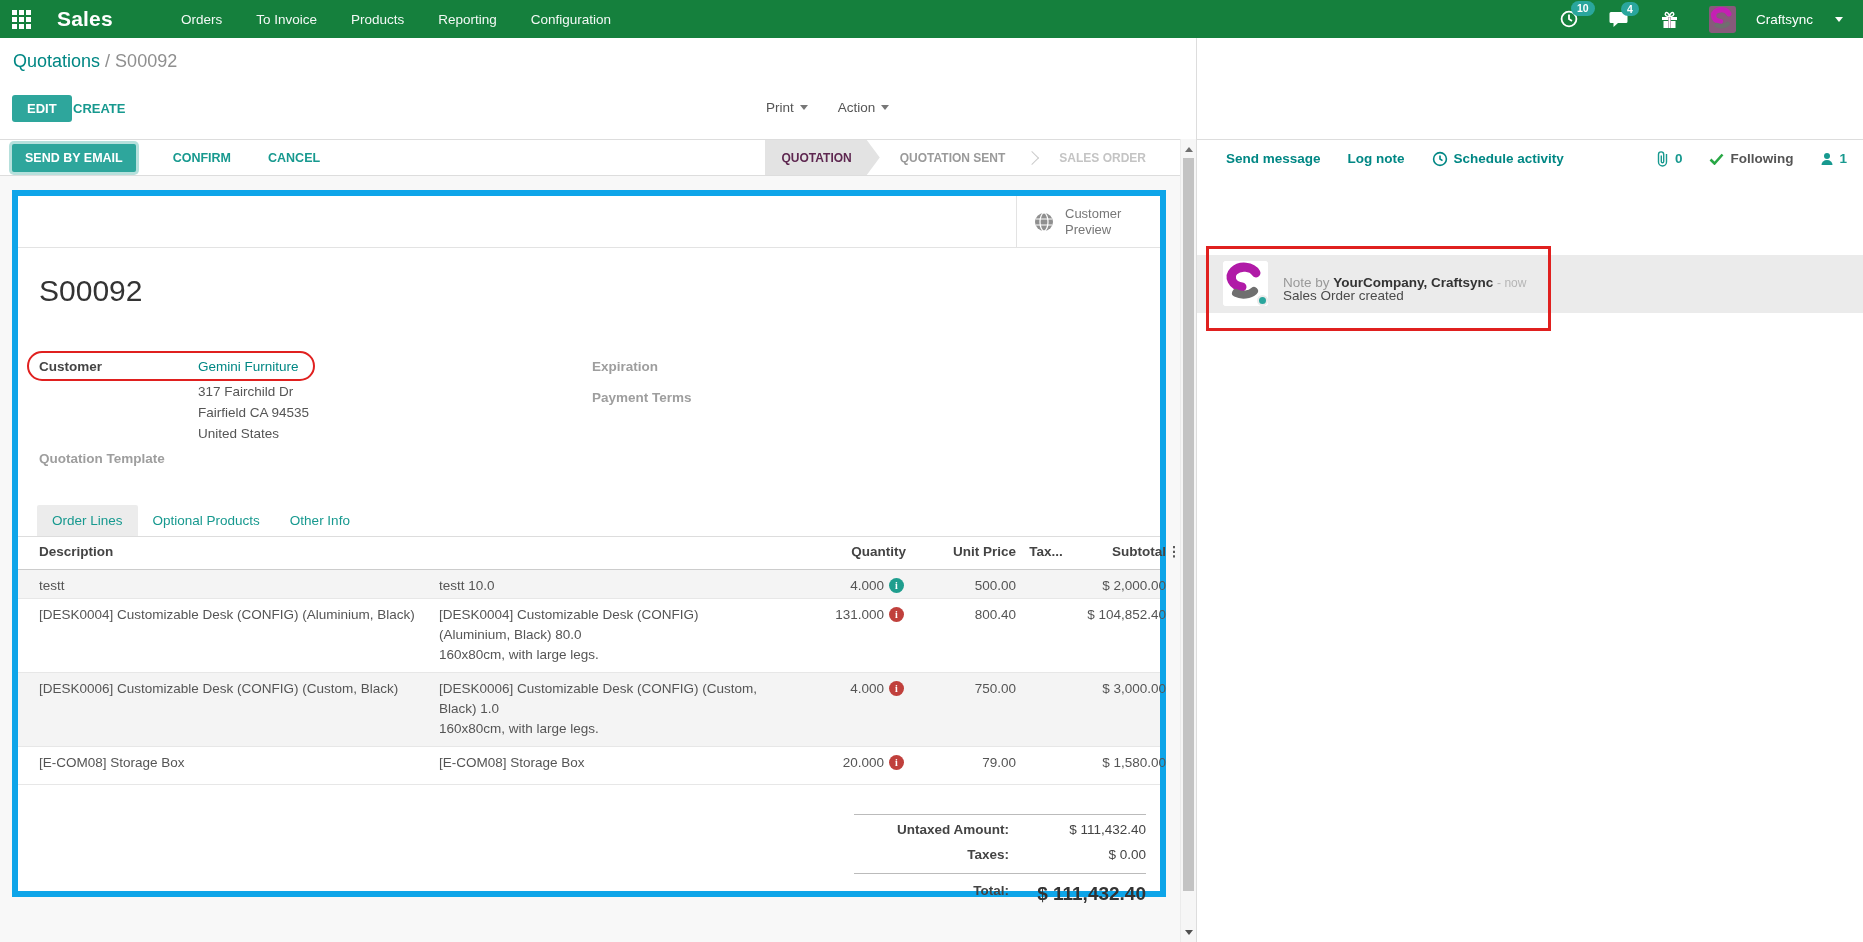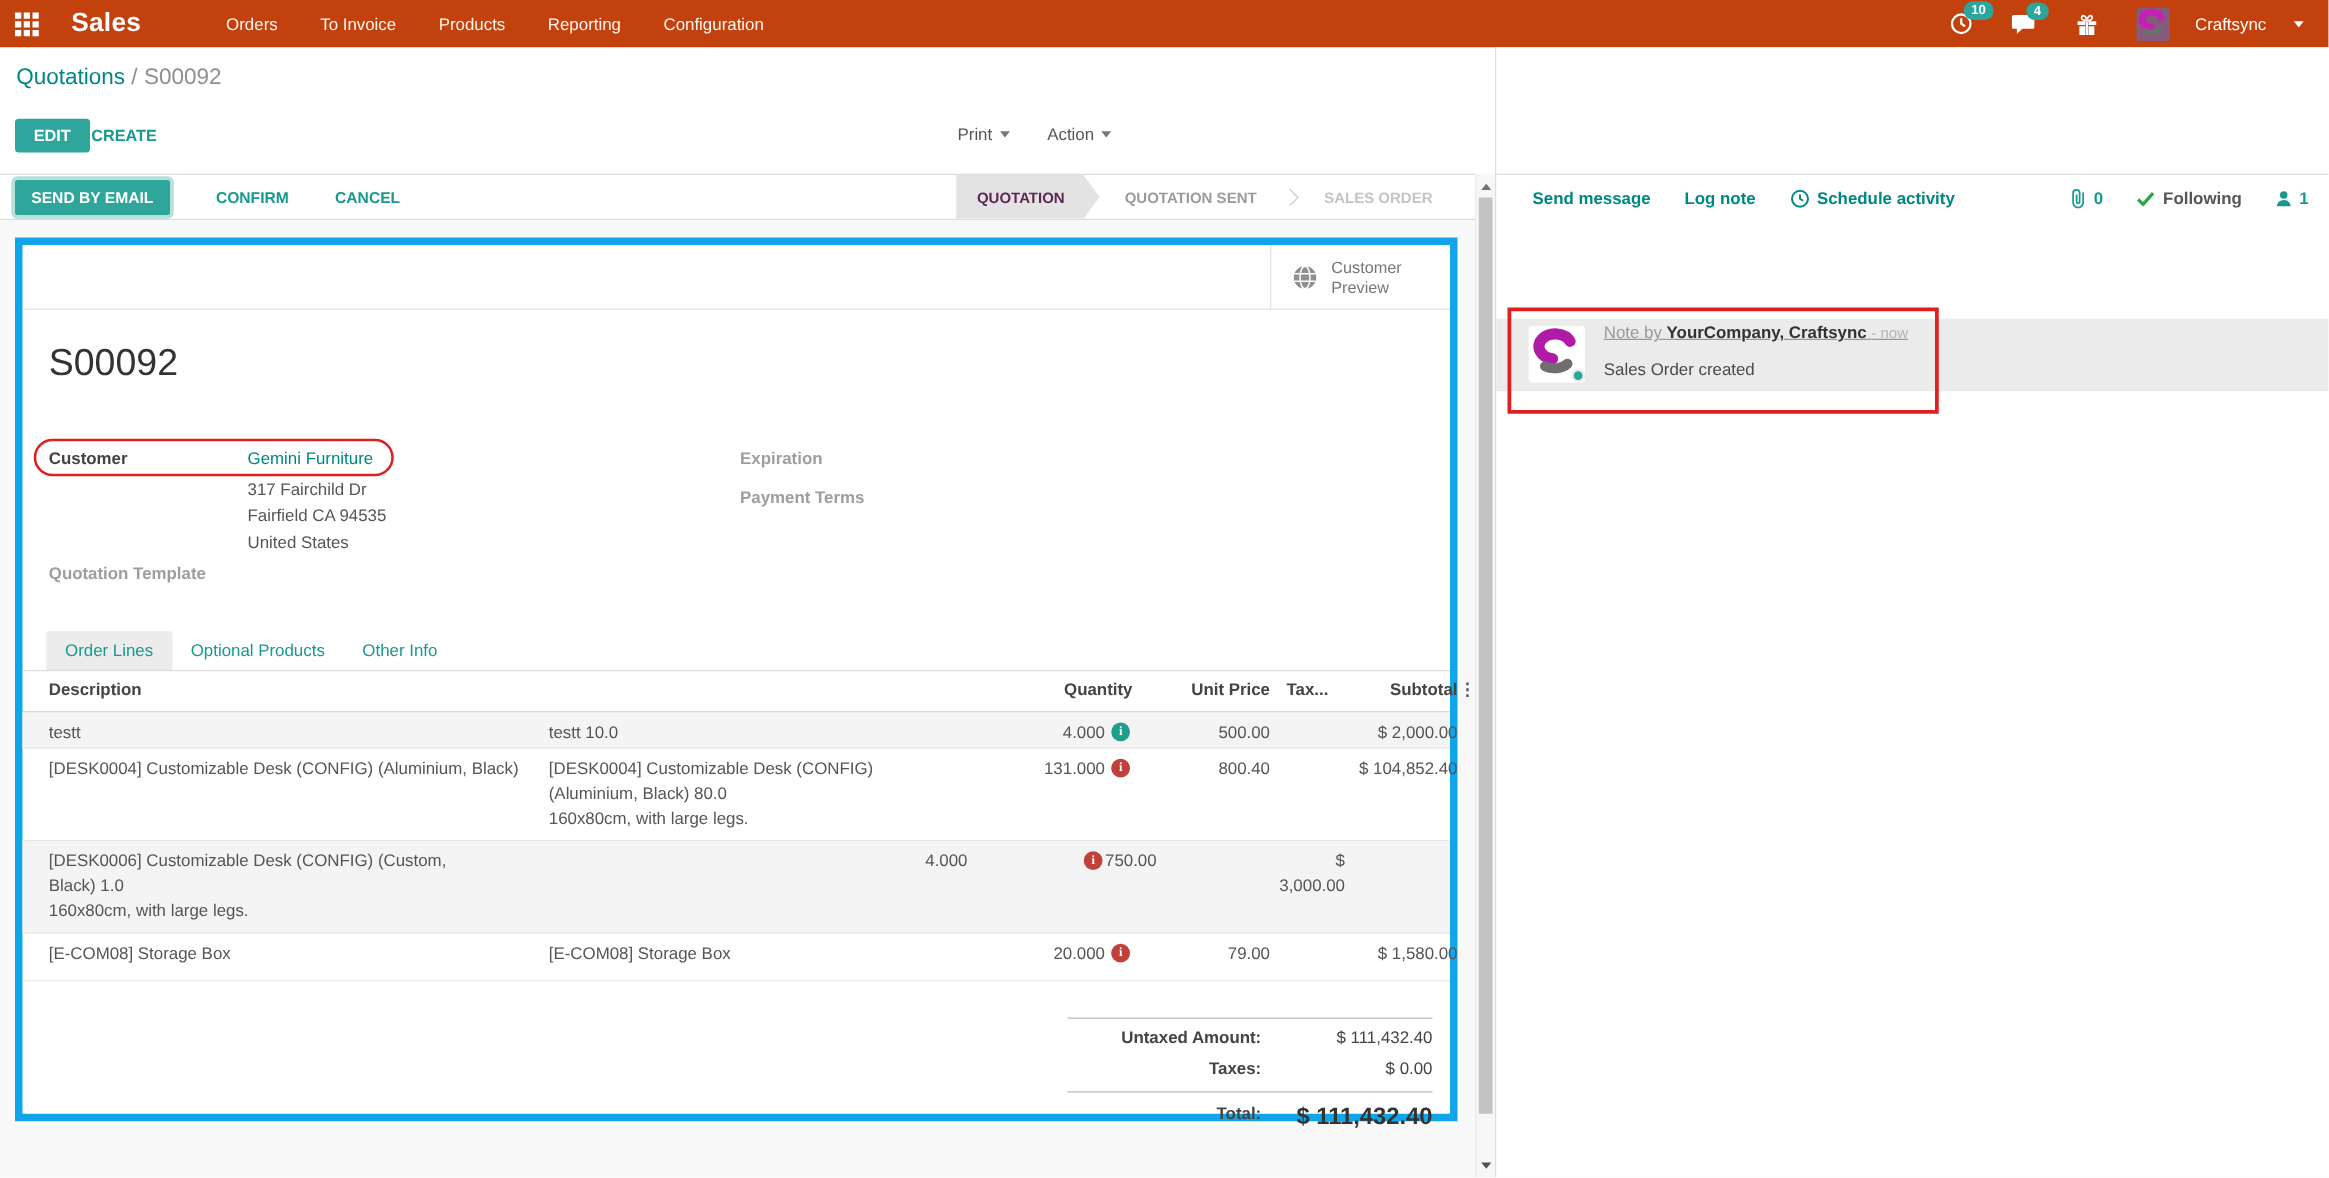--- a/index.html
+++ b/index.html
@@ -1,20 +1,20 @@
 <!DOCTYPE html>
 <html><head>
 <meta charset="utf-8">
 <style>
   * { margin:0; padding:0; box-sizing:border-box; }
   body { font-family:"Liberation Sans", sans-serif; background:#fff; }
   .screen { position:relative; width:1863px; height:942px; overflow:hidden; background:#fff; }
 
   
-  .topbar { position:absolute; top:0; left:0; right:0; height:38px; background:#c2410c;
+  .topbar { position:absolute; top:0; left:0; right:0; height:38px; background:#15803d;
             display:flex; align-items:center; color:#fff; }
   .apps-grid { margin-left:12px; width:19px; height:19px; display:grid;
                grid-template-columns:repeat(3,5px); grid-template-rows:repeat(3,5px); gap:2px; cursor:pointer; }
   .apps-grid span { background:#fff; width:5px; height:5px; }
   .app-name { margin-left:26px; font-size:21px; font-weight:bold; letter-spacing:.2px; cursor:pointer; }
   .top-menu { display:flex; margin-left:68px; gap:34px; font-size:13.5px;justify-content:space-between; }
   .top-menu .mitem { cursor:pointer; opacity:.95; }
   .topbar-right { margin-left:auto; display:flex; align-items:center; gap:30px; padding-right:20px; }
   .ticon { position:relative; cursor:pointer; display:flex; align-items:center; }
   .badge { position:absolute; top:-8px; left:12px; background:#2aa69d; color:#fff; font-size:10.5px;
@@ -134,21 +134,21 @@
   .today-divider { position:absolute; top:172px; left:12px; right:12px; display:flex; align-items:center;
                    color:#666; font-size:13.5px; font-weight:bold; }
   .today-divider::before, .today-divider::after { content:""; flex:1; height:1px; background:#ddd; }
   .today-divider span { padding:0 14px; }
 
   .note-row { position:absolute; top:217px; left:0; right:0; height:58px; background:#ebebeb; }
   .note-avatar { position:absolute; left:26px; top:6px; width:45px; height:45px; background:#fff;
                  border-radius:3px; }
   .note-online { position:absolute; left:60px; top:40px; width:11px; height:11px; border-radius:50%;
                  background:#2aa69d; border:2px solid #ebebeb; }
-  .note-line1 { position:absolute; left:86px; top:3px; font-size:13.5px; color:#999;text-decoration:underline; }
+  .note-line1 { position:absolute; left:86px; top:20px; font-size:13.5px; color:#999; }
   .note-line1 b { color:#333; }
   .note-time { color:#b5b5b5; font-size:12px; }
   .note-body { position:absolute; left:86px; top:33px; font-size:13.5px; color:#4a4a4a; }
   .red-box-note { position:absolute; left:9px; top:208px; width:345px; height:85px;
                   border:3px solid #e0201f; pointer-events:none; }
 
   svg { display:block; }
 </style>
 </head>
 <body>
@@ -330,20 +330,21 @@
             <div class="c-icon">
                 <span class="info-dot info-red">i</span>
               </div>
             <div class="c-price">800.40</div>
             <div></div>
             <div class="c-sub">$ 104,852.40</div>
             <div></div>
           </div>
 
           <div class="orow shaded" style="height:74px;">
+            <div>[DESK0006] Customizable Desk (CONFIG) (Custom, Black)</div>
             <div>
               <div>[DESK0006] Customizable Desk (CONFIG) (Custom,</div>
               <div>Black) 1.0</div>
               <div>160x80cm, with large legs.</div>
             </div>
             <div class="c-qty">4.000</div>
             <div class="c-icon">
                 <span class="info-dot info-red">i</span>
               </div>
             <div class="c-price">750.00</div>

